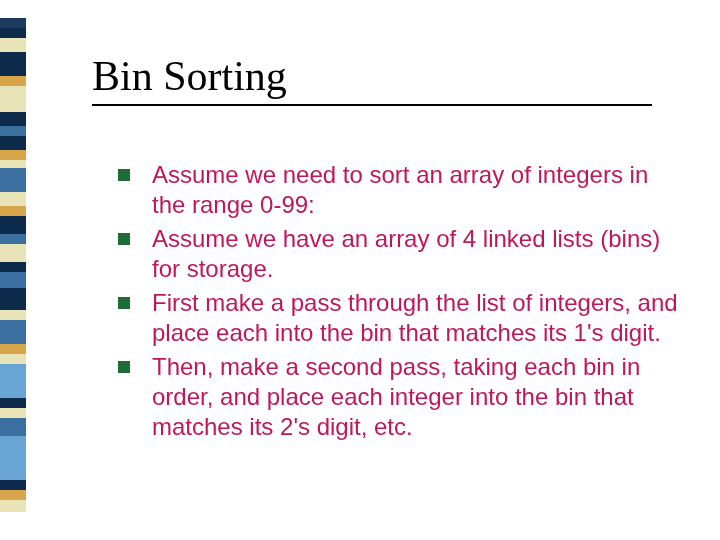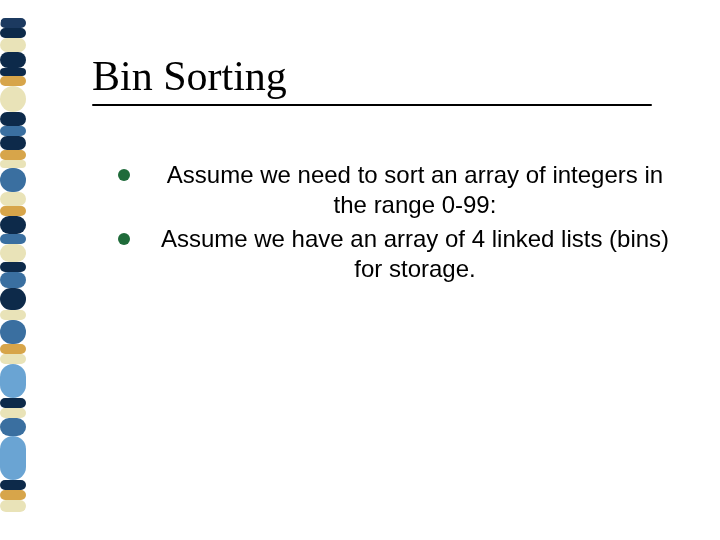--- a/index.html
+++ b/index.html
@@ -1,15 +1,15 @@
 <!DOCTYPE html>
 <html><head>
 <meta charset="utf-8">
 <style>
-  * { margin: 0; padding: 0; box-sizing: border-box; border-radius: 27px; }
+  * { margin: 0; padding: 0; box-sizing: border-box; }
   html, body { width: 720px; height: 540px; background: #ffffff; font-family: Arial, Helvetica, sans-serif; }
   .slide {
     position: relative;
     width: 720px;
     height: 540px;
     background: #ffffff;
     overflow: hidden;
   }
   .sidebar {
     position: absolute;
@@ -36,24 +36,23 @@
     top: 104px;
     width: 560px;
     height: 0;
     border-top: 2px solid #000000;
   }
   .content {
     position: absolute;
     left: 118px;
     top: 160px;
     width: 560px;
-    color: #000000;
+    color: #be185d;
     font-size: 24px;
     line-height: 1.25;
-    text-align: center;
   }
   .content ul { list-style: none; }
   .content li {
     position: relative;
     padding-left: 34px;
     margin-bottom: 4px;
   }
   .bullet {
     position: absolute;
     left: 0;
@@ -109,15 +108,23 @@
   <div class="content">
     <ul>
       <li>
         <span class="bullet"></span>
         <span>Assume we need to sort an array of integers in the range 0-99:</span>
       </li>
       <li>
         <span class="bullet"></span>
         <span>Assume we have an array of 4 linked lists (bins) for storage.</span>
       </li>
+      <li>
+        <span class="bullet"></span>
+        <span>First make a pass through the list of integers, and place each into the bin that matches its 1's digit.</span>
+      </li>
+      <li>
+        <span class="bullet"></span>
+        <span>Then, make a second pass, taking each bin in order, and place each integer into the bin that matches its 2's digit, etc.</span>
+      </li>
     </ul>
   </div>
 </div>
 
 </body></html>

